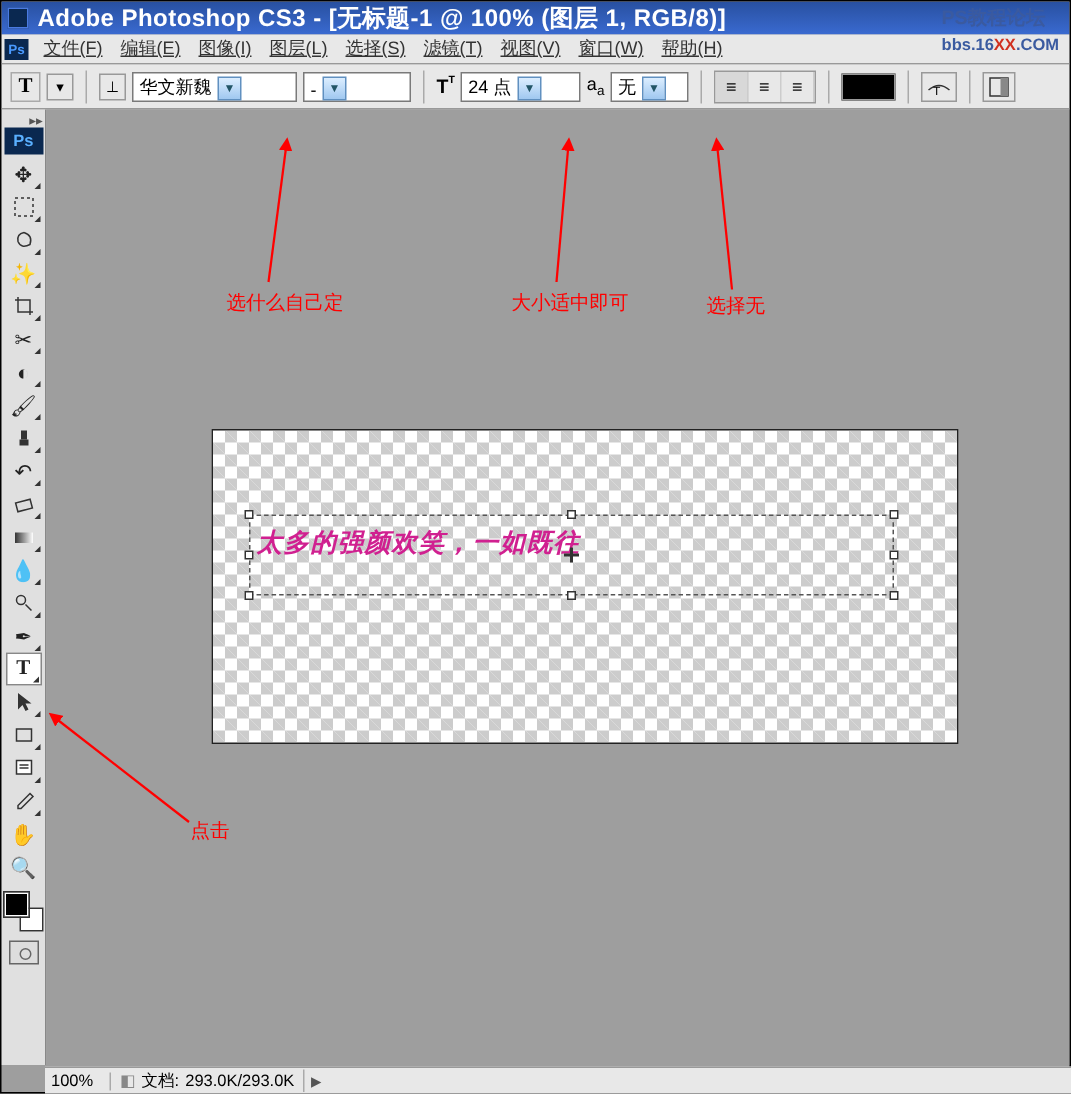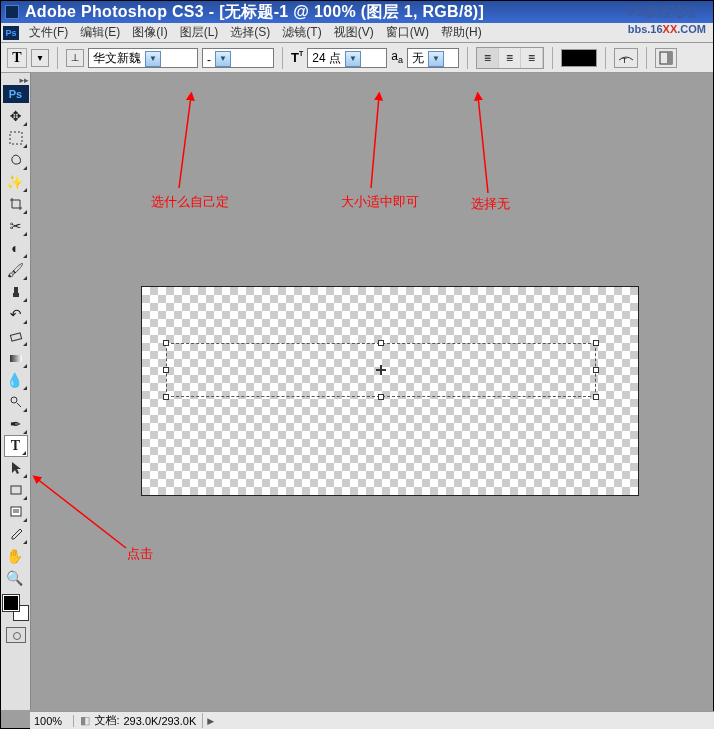--- a/index.html
+++ b/index.html
@@ -4,21 +4,21 @@
 <style>
 * { margin: 0; padding: 0; box-sizing: border-box; font-family: "Microsoft YaHei", SimSun, Arial, sans-serif; }
 body { width: 714px; height: 729px; background: #9e9e9e; overflow: hidden; border: 1px solid #000; }
 .titlebar { height: 22px; background: linear-gradient(#2850a0, #3a6ad0); display: flex; align-items: center; padding: 0 4px; }
 .titlebar .ps-icon { width: 14px; height: 14px; background: #0a2850; border: 1px solid #4a7ae0; margin-right: 6px; }
 .titlebar .title { color: #fff; font-size: 16px; font-weight: bold; letter-spacing: 0.3px; }
 .watermark { position: absolute; top: 3px; right: 8px; color: #3a5aa0; font-size: 13px; font-weight: bold; }
 .watermark .xx { color: #d03020; }
 .menubar { height: 20px; background: #e8e8e8; border-bottom: 1px solid #999; display: flex; align-items: center; padding: 0 2px; }
 .menubar .ps-logo { width: 16px; height: 14px; background: #0a2850; color: #4a9aff; font-size: 9px; font-weight: bold; display: flex; align-items: center; justify-content: center; margin-right: 4px; }
-.menubar span.mi { font-size: 12px; color: #333; padding: 2px 6px; cursor: pointer; }
+.menubar span.mi { font-size: 12px; color: #333; padding: 2px 6px; cursor: pointer; text-decoration: underline; }
 .options { height: 30px; background: #e8e8e8; border-bottom: 1px solid #999; display: flex; align-items: center; padding: 0 6px; gap: 4px; }
 .tool-ind { width: 20px; height: 20px; background: #e8e8e8; border: 1px solid #aaa; display: flex; align-items: center; justify-content: center; font-family: "Times New Roman"; font-size: 14px; font-weight: bold; }
 .sep { width: 1px; height: 22px; background: #aaa; margin: 0 4px; }
 .btn-small { width: 18px; height: 18px; background: #e8e8e8; border: 1px solid #999; display: flex; align-items: center; justify-content: center; font-size: 10px; cursor: pointer; }
 .dropdown { height: 20px; background: #fff; border: 1px solid #7a7a7a; display: flex; align-items: flex-end; padding: 0 2px 0 4px; font-size: 12px; cursor: pointer; }
 .dropdown .arrow { width: 16px; height: 16px; background: linear-gradient(#dceeff, #a0c8f0); border: 1px solid #6090c0; margin-left: 4px; display: flex; align-items: center; justify-content: center; font-size: 8px; color: #256; }
 .tt-icon { font-size: 13px; font-weight: bold; display: flex; align-items: center; }
 .tt-icon .up { font-size: 7px; position: relative; top: -4px; }
 .aa-icon { font-size: 12px; }
 .align-btns { display: flex; border: 1px solid #999; background: #e8e8e8; }
@@ -235,20 +235,21 @@
     <div class="swatches">
       <div class="bg"></div>
       <div class="fg"></div>
     </div>
     <div class="mask-mode"></div>
   </div>
 
   <div class="canvas-area">
     <div class="doc">
       <div class="textbox">
+        <div class="txt">太多的强颜欢笑，一如既往</div>
         <div class="handle h-tl"></div>
         <div class="handle h-tm"></div>
         <div class="handle h-tr"></div>
         <div class="handle h-ml"></div>
         <div class="handle h-mr"></div>
         <div class="handle h-bl"></div>
         <div class="handle h-bm"></div>
         <div class="handle h-br"></div>
         <div class="center-mark"></div>
       </div>

